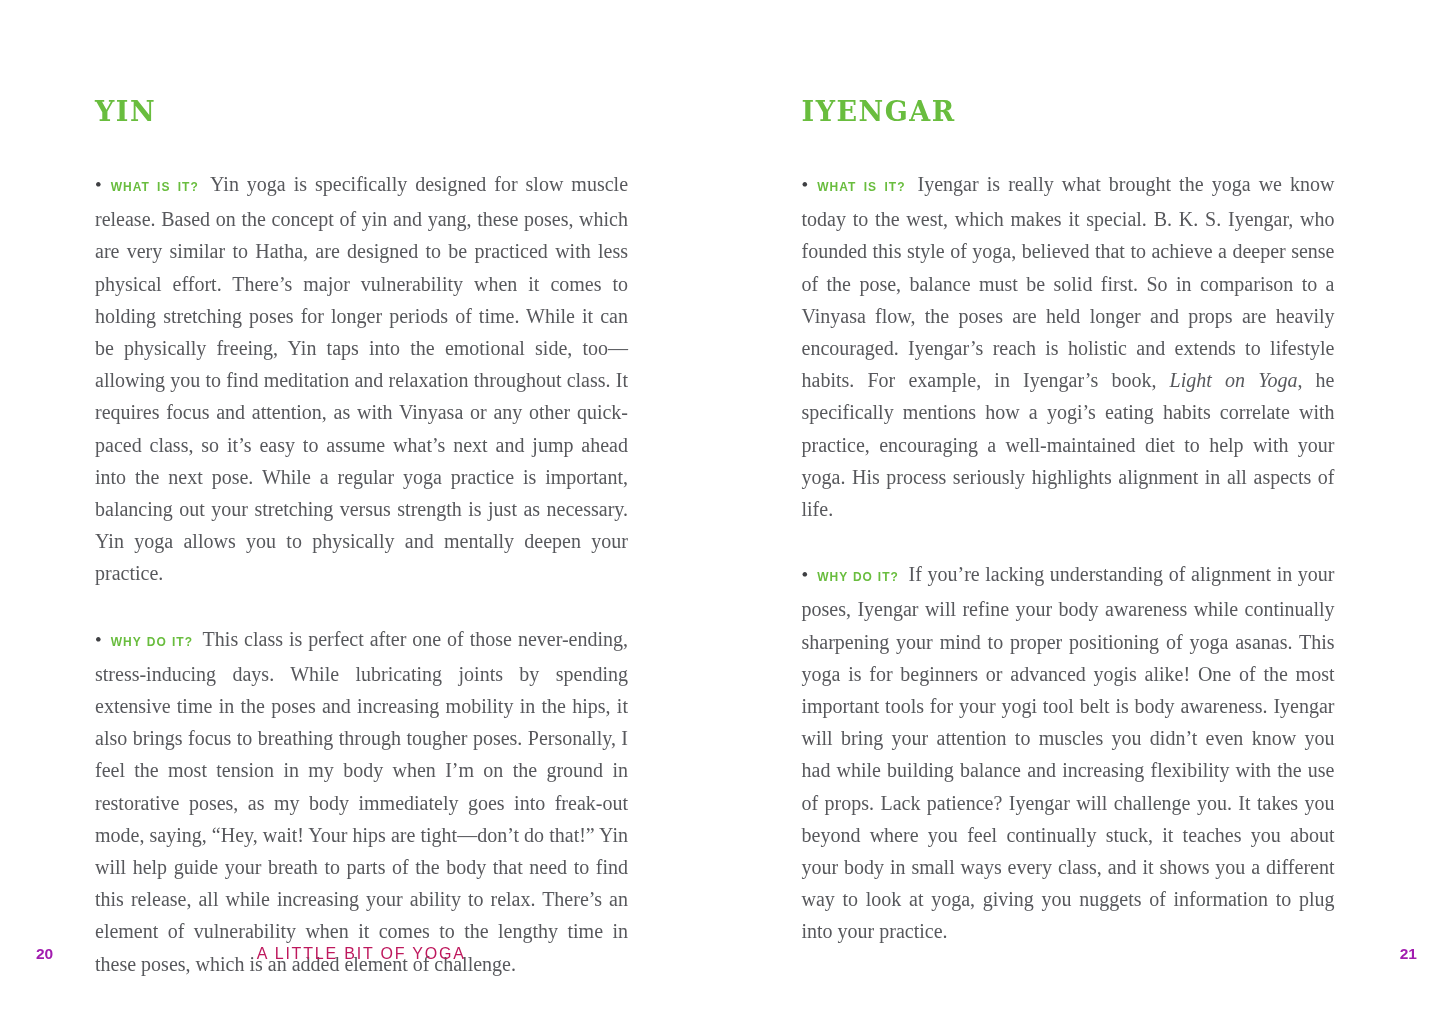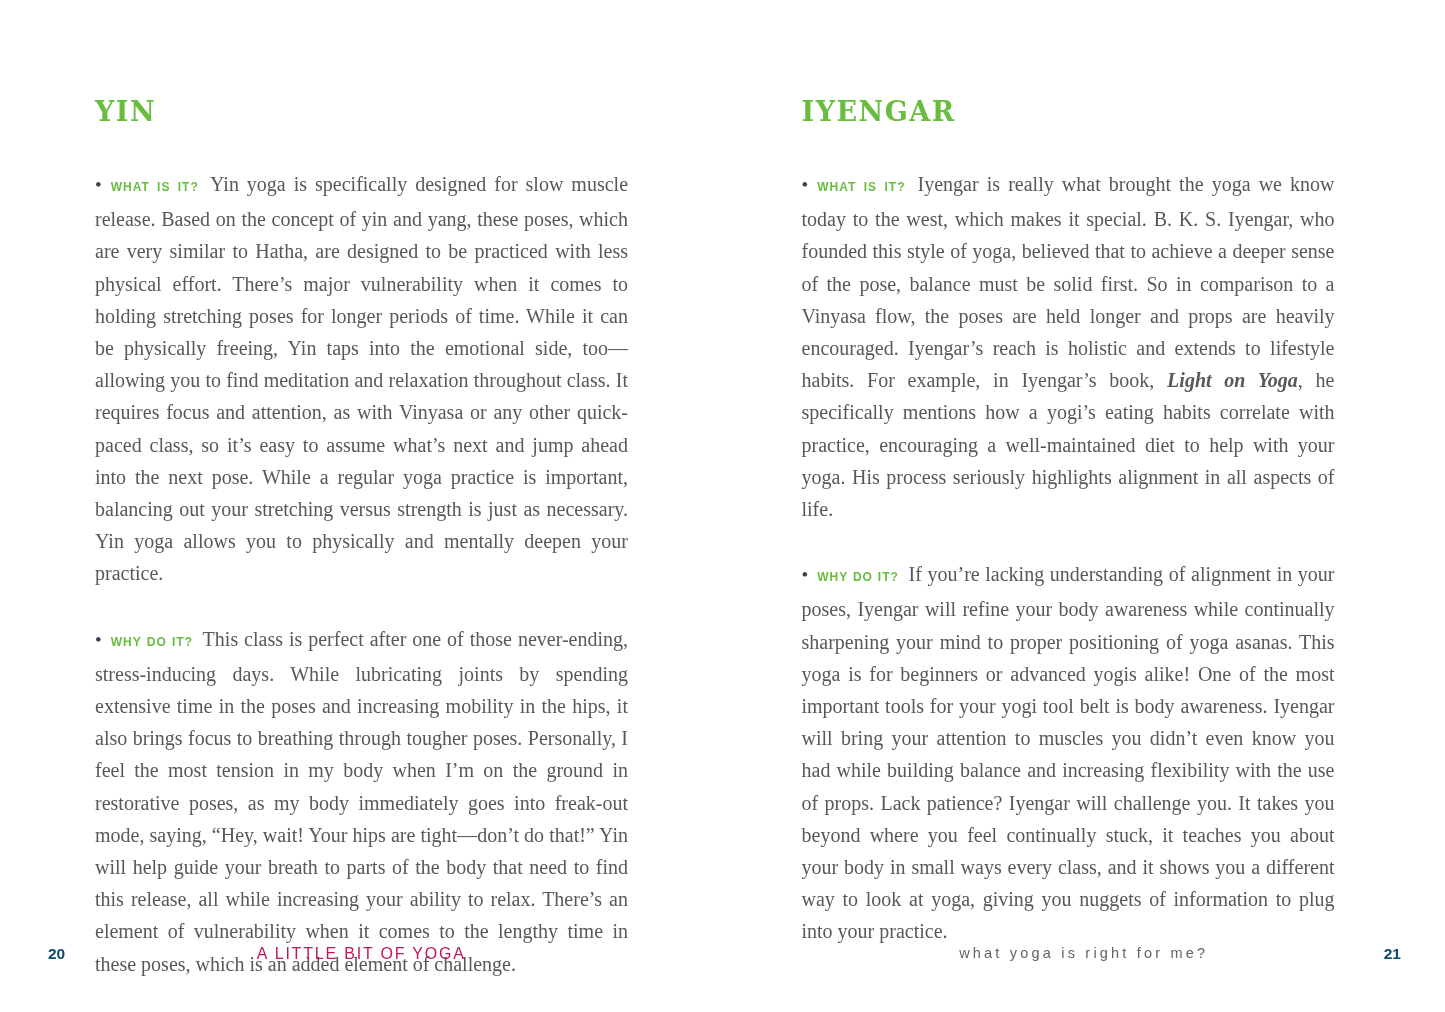--- a/index.html
+++ b/index.html
@@ -51,21 +51,21 @@
   }
   .section-label {
     font-family: "Liberation Sans", sans-serif;
     font-weight: bold;
     font-size: 12px;
     letter-spacing: 1px;
     color: #69bd3e;
     margin-right: 4px;
     white-space: nowrap;
   }
-  .italic { font-style: italic; font-weight: bold; }
+  .italic { font-style: italic; }
   .footer {
     position: absolute;
     top: 945px;
     left: 0;
     width: 100%;
     height: 20px;
     font-family: "Liberation Sans", sans-serif;
     color: #6d6e70;
   }
   .running-footer {
@@ -82,25 +82,24 @@
   }
   .page.right .running-footer {
     font-size: 14.5px;
     letter-spacing: 3.2px;
     color: #626366;
   }
   .page-number {
     position: absolute;
     font-size: 15.5px;
     font-weight: bold;
-    color: #0c4a6e;
-    margin-left: 12px;
+    color: #a21caf;
   }
   .page.left  .page-number { left: 36px; }
-  .page.right .page-number { right: 44px; }
+  .page.right .page-number { right: 28px; }
 </style>
 </head>
 <body>
 
 <div class="spread">
 
   <section class="page left">
     <div class="content">
       <h1 class="page-title">YIN</h1>
 
@@ -118,18 +117,17 @@
   <section class="page right">
     <div class="content">
       <h1 class="page-title">IYENGAR</h1>
 
       <p class="section"><span class="bullet">•</span><span class="section-label">WHAT IS IT?</span> <span>Iyengar is really what brought the yoga we know today to the west, which makes it special. B. K. S. Iyengar, who founded this style of yoga, believed that to achieve a deeper sense of the pose, balance must be solid first. So in comparison to a Vinyasa flow, the poses are held longer and props are heavily encouraged. Iyengar’s reach is holistic and extends to lifestyle habits. For example, in Iyengar’s book, </span><span class="italic">Light on Yoga</span><span>, he specifically mentions how a yogi’s eating habits correlate with practice, encouraging a well-maintained diet to help with your yoga. His process seriously highlights alignment in all aspects of life.</span></p>
 
       <p class="section"><span class="bullet">•</span><span class="section-label">WHY DO IT?</span> <span>If you’re lacking understanding of alignment in your poses, Iyengar will refine your body awareness while continually sharpening your mind to proper positioning of yoga asanas. This yoga is for beginners or advanced yogis alike! One of the most important tools for your yogi tool belt is body awareness. Iyengar will bring your attention to muscles you didn’t even know you had while building balance and increasing flexibility with the use of props. Lack patience? Iyengar will challenge you. It takes you beyond where you feel continually stuck, it teaches you about your body in small ways every class, and it shows you a different way to look at yoga, giving you nuggets of information to plug into your practice.</span></p>
     </div>
 
     <div class="footer">
-      <span class="running-footer">what yoga is right for me?</span>
       <span class="page-number">21</span>
     </div>
   </section>
 
 </div>
 
 </body></html>

